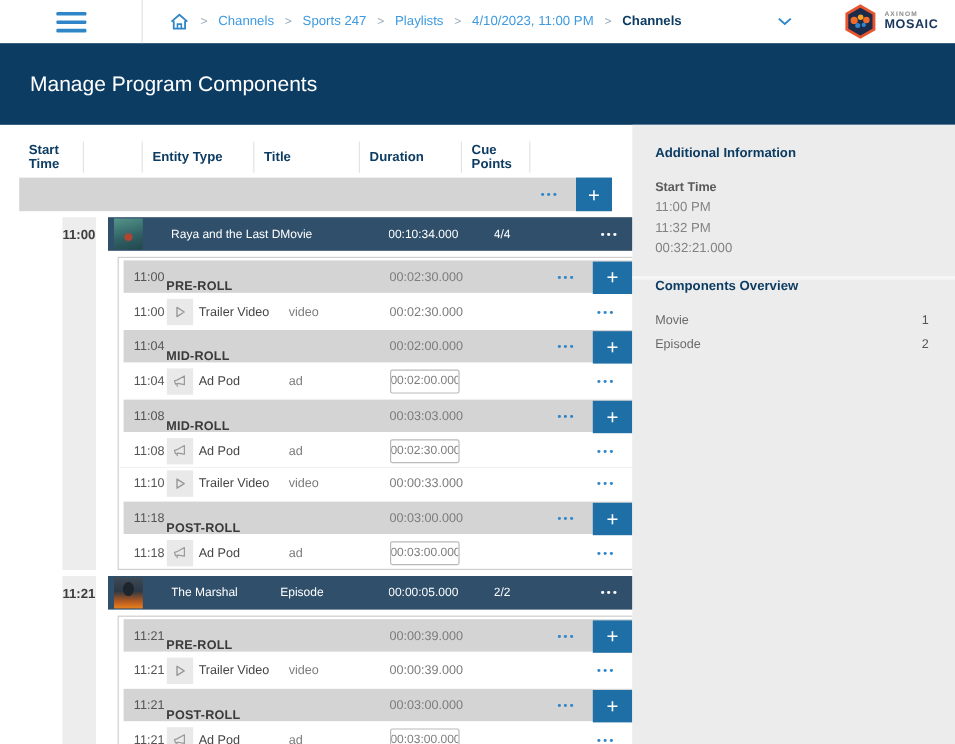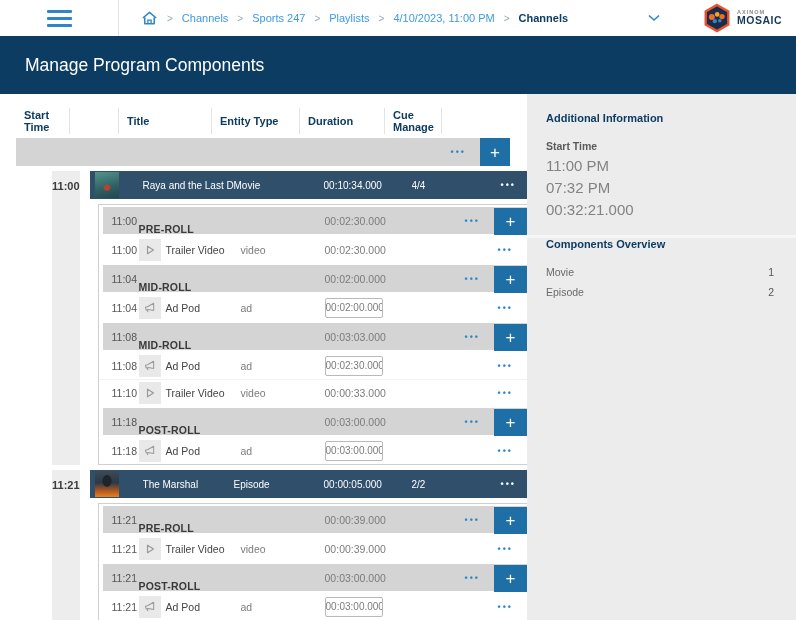--- a/index.html
+++ b/index.html
@@ -18,21 +18,21 @@
   .crumb-link { color:#3d9ae0; cursor:pointer; text-decoration:none; }
   .crumb-current { color:#0d3c63; font-weight:bold; }
   .topbar-right { margin-left:auto; display:flex; align-items:center; }
   .chev-zone { margin-right:42px; cursor:pointer; display:flex; }
   .logo { display:flex; align-items:center; gap:5px; margin-right:14px; }
   .logo-text { display:flex; flex-direction:column; line-height:1.1; }
   .logo-brand { font-size:5.5px; letter-spacing:1px; color:#8a8a8a; font-weight:bold; }
   .logo-product { font-size:10.5px; color:#17365c; font-weight:bold; letter-spacing:.5px; }
 
   
-  .band { height:58px; background:#0d3c63; color:#fff; display:flex; align-items:center;
+  .band { height:68px; background:#0d3c63; color:#fff; display:flex; align-items:center;
     padding-left:25px; font-size:17.5px; }
 
   
   .main { display:flex; height:526px; }
   .content { flex:1; padding:14px 17px 0 16px; overflow:hidden; }
   .sidepanel { width:269px; background:#ececec; padding:16px 22px 0 19px; }
 
   
   .thead { display:grid; grid-template-columns:53px 49px 93px 88px 85px 57px 1fr;
     height:26px; align-items:center; font-size:11px; font-weight:bold; color:#0d3c63; }
@@ -88,21 +88,21 @@
   .it-title { color:#444; }
   .it-type { color:#7c7c7c; }
   .it-dots { text-align:right; padding-right:14px; }
   .dur-input { width:58px; height:20px; border:1px solid #b9b9b9; border-radius:2px;
     font-size:10px; color:#7c7c7c; text-align:center; background:#fff;
     font-family:"Liberation Sans",sans-serif; }
 
   
   .sp-head { color:#0d3c63; font-size:11px; font-weight:bold; margin:2px 0 16px; }
   .sp-label { font-size:10.5px; font-weight:bold; color:#5a5a5a; margin-top:13px; }
-  .sp-value { font-size:15px; color:#838383; margin-top:5px; }
+  .sp-value { font-size:11px; color:#838383; margin-top:5px; }
   .sp-divider { height:3px; background:#f6f6f6; margin:17px -22px 0 -19px; }
   .sp-sec2 { margin-top:0; }
   .ov-row { display:flex; justify-content:space-between; font-size:10.5px;
     color:#6a6a6a; margin-bottom:8px; }
   .ov-count { color:#555; }
 </style>
 </head>
 <body>
 
 <div class="topbar">
@@ -159,24 +159,24 @@
 <div class="band">
   <span>Manage Program Components</span>
 </div>
 
 <div class="main">
   <div class="content">
 
     <div class="thead">
       <div>Start Time</div>
       <div></div>
+      <div>Entity Type</div>
       <div>Title</div>
-      <div>Entity Type</div>
       <div>Duration</div>
-      <div>Cue Manage</div>
+      <div>Cue Points</div>
       <div></div>
     </div>
 
     <div class="toprow">
       <span class="dots">•••</span>
       <button class="addbtn">+</button>
     </div>
 
     <div class="pgroup">
       <div class="timecell">11:00</div>
@@ -357,21 +357,21 @@
     </div>
 
   </div>
 
   <div class="sidepanel">
     <div class="sp-head">Additional Information</div>
 
     <div class="sp-label" style="margin-top:0;">Start Time</div>
     <div class="sp-value">11:00 PM</div>
 
-    <div class="sp-value">07:32 PM</div>
+    <div class="sp-value">11:32 PM</div>
 
     <div class="sp-value">00:32:21.000</div>
 
     <div class="sp-divider"></div>
 
     <div class="sp-head sp-sec2">Components Overview</div>
 
     <div class="ov-row">
       <span>Movie</span>
       <span class="ov-count">1</span>

